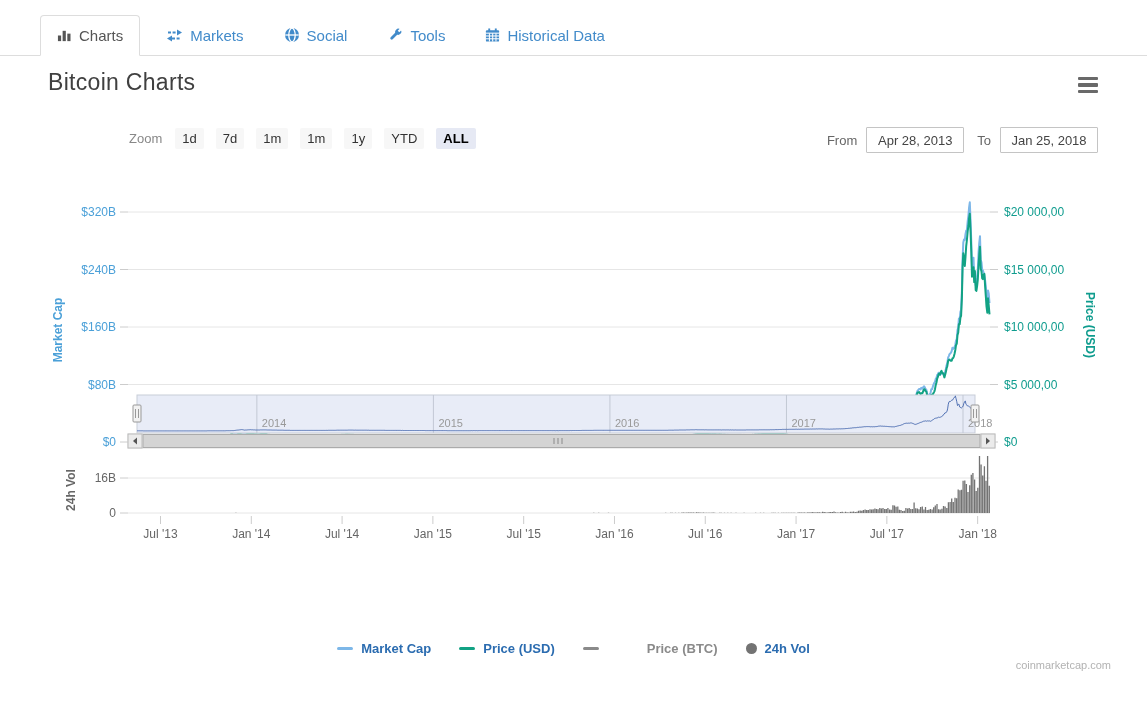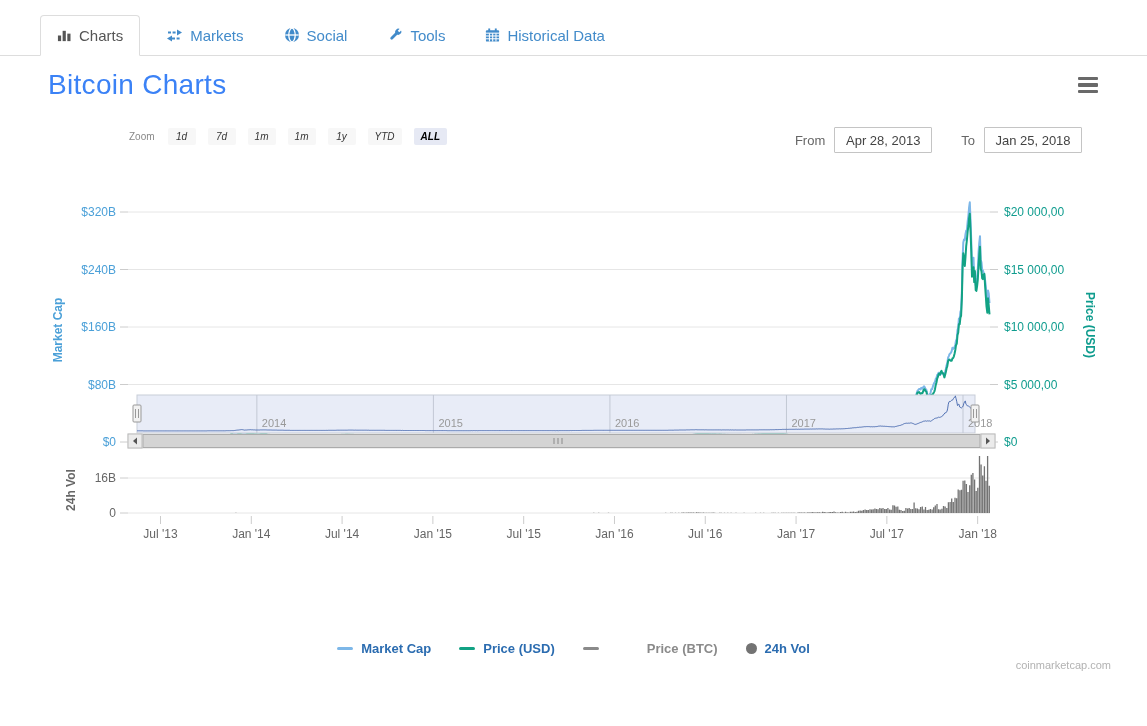--- a/index.html
+++ b/index.html
@@ -9,32 +9,32 @@
   
   .tabbar{position:absolute;top:15px;left:0;right:0;height:41px;border-bottom:1px solid #ddd;
           display:flex;align-items:stretch;padding-left:40px;box-sizing:border-box;}
   .tab{display:flex;align-items:center;gap:7px;font-size:15px;cursor:pointer;}
   .tab.active{background:#fff;border:1px solid #ddd;border-bottom:1px solid #fff;margin-bottom:-1px;
               border-radius:4px 4px 0 0;padding:0 16px;color:#555;}
   .tab.link{color:#428bca;padding:0 14px;margin-left:12px;}
   .tab svg{display:block;}
 
   
-  .page-title{position:absolute;left:48px;top:69px;font-size:28px;color:#3b82f6;letter-spacing:.3px;}
+  .page-title{position:absolute;left:48px;top:69px;font-size:23px;color:#404040;letter-spacing:.3px;}
   .menu-btn{position:absolute;left:1078px;top:77px;width:20px;height:16px;cursor:pointer;
             display:flex;flex-direction:column;justify-content:space-between;}
   .menu-btn span{display:block;height:3.4px;background:#696969;border-radius:1px;}
 
   
-  .zoom-row{position:absolute;left:129px;top:128px;display:flex;align-items:center;font-size:10px;}
+  .zoom-row{position:absolute;left:129px;top:128px;display:flex;align-items:center;font-size:13px;}
   .zoom-word{color:#888;margin-right:13px;}
-  .zbtn{background:#f7f7f7;color:#333;border-radius:2px;padding:3px 7px;margin-right:12px;cursor:pointer;min-width:14px;text-align:center;font-style:italic;}
+  .zbtn{background:#f7f7f7;color:#333;border-radius:2px;padding:3px 7px;margin-right:12px;cursor:pointer;min-width:14px;text-align:center;}
   .zbtn.sel{background:#e6e9f4;font-weight:bold;color:#000;}
   .range-inputs{position:absolute;right:49px;top:127px;display:flex;align-items:center;font-size:13px;color:#666;}
-  .range-inputs input{width:92px;height:22px;border:1px solid #c4c4c4;border-radius:1px;margin:0 16px 0 9px;
+  .range-inputs input{width:92px;height:22px;border:1px solid #c4c4c4;border-radius:1px;margin:0 0 0 9px;
                       font-family:"Liberation Sans",sans-serif;font-size:13px;color:#444;text-align:center;background:#fff;}
   .range-inputs .to-word{margin-left:13px;}
 
   
   .chart-svg{position:absolute;left:0;top:180px;}
 
   
   .legend{position:absolute;left:0;top:641px;width:1147px;display:flex;justify-content:center;gap:28px;font-size:13px;font-weight:bold;}
   .legend .item{display:flex;align-items:center;gap:8px;cursor:pointer;}
   .legend .dash{width:16px;height:3px;border-radius:2px;}

